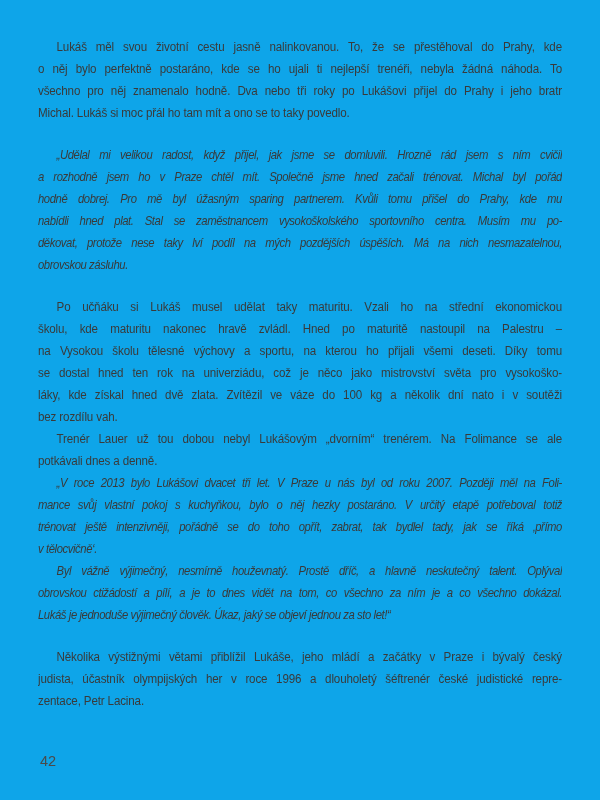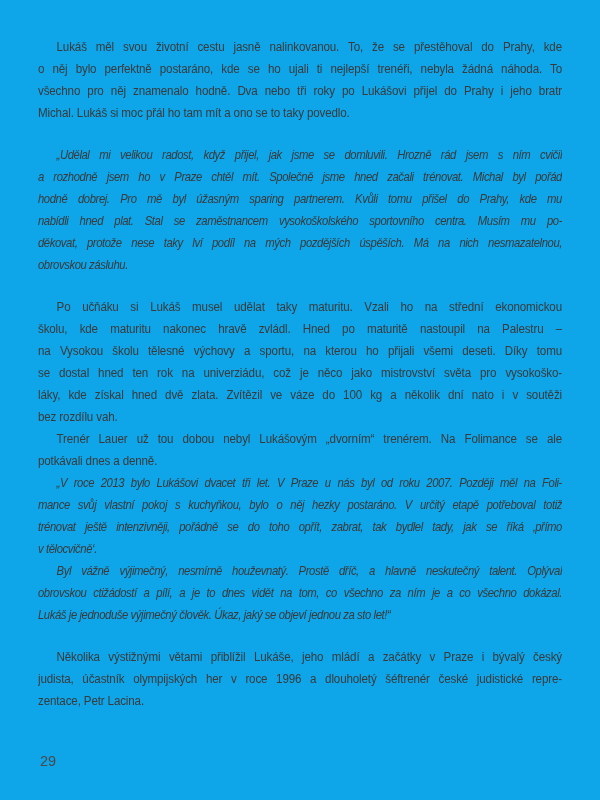--- a/index.html
+++ b/index.html
@@ -102,14 +102,14 @@
         <div class="pline first">Byl vážně výjimečný, nesmírně houževnatý. Prostě dříč, a hlavně neskutečný talent. Oplýval</div>
         <div class="pline">obrovskou ctižádostí a pílí, a je to dnes vidět na tom, co všechno za ním je a co všechno dokázal.</div>
         <div class="pline last">Lukáš je jednoduše výjimečný člověk. Úkaz, jaký se objeví jednou za sto let!“</div>
       </div>
       <div class="paragraph">
         <div class="pline first">Několika výstižnými větami přiblížil Lukáše, jeho mládí a začátky v Praze i bývalý český</div>
         <div class="pline">judista, účastník olympijských her v roce 1996 a dlouholetý šéftrenér české judistické repre-</div>
         <div class="pline last">zentace, Petr Lacina.</div>
       </div>
     </div>
-  <div class="page-number">29</div>
+  <div class="page-number">42</div>
 </div>
 
 </body></html>

